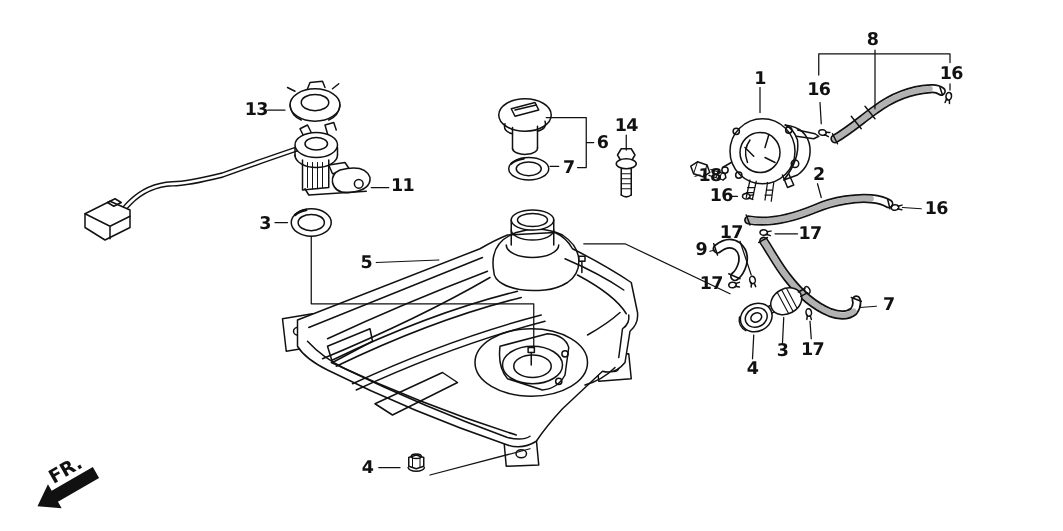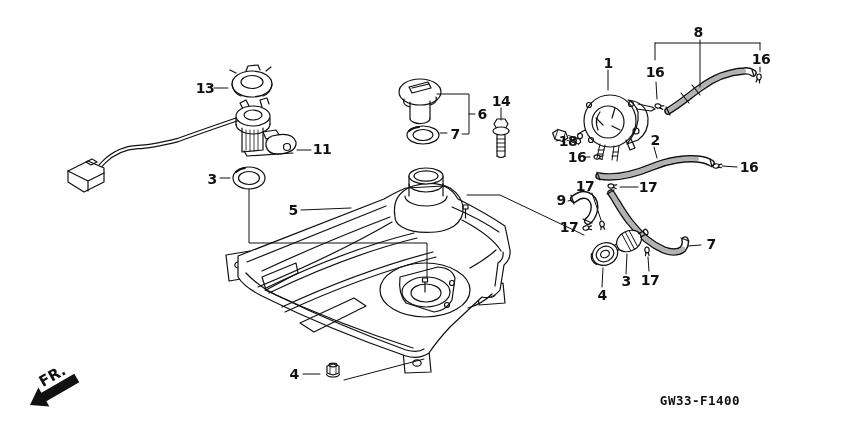--- a/index.html
+++ b/index.html
@@ -282,15 +282,14 @@
       <span class="callout" style="left: 761px; top: 59px;">16</span>
       <span class="callout" style="left: 577px; top: 157px;">16</span>
       <span class="callout" style="left: 749px; top: 167px;">16</span>
       <span class="callout" style="left: 585px; top: 186px;">17</span>
       <span class="callout" style="left: 648px; top: 187px;">17</span>
       <span class="callout" style="left: 569px; top: 227px;">17</span>
       <span class="callout" style="left: 650px; top: 280px;">17</span>
       <span class="callout" style="left: 568px; top: 141px;">18</span>
     </div>
 
-<div class="diagram-code">GW33-F1400</div>
 
 </div>
 
 </body></html>

